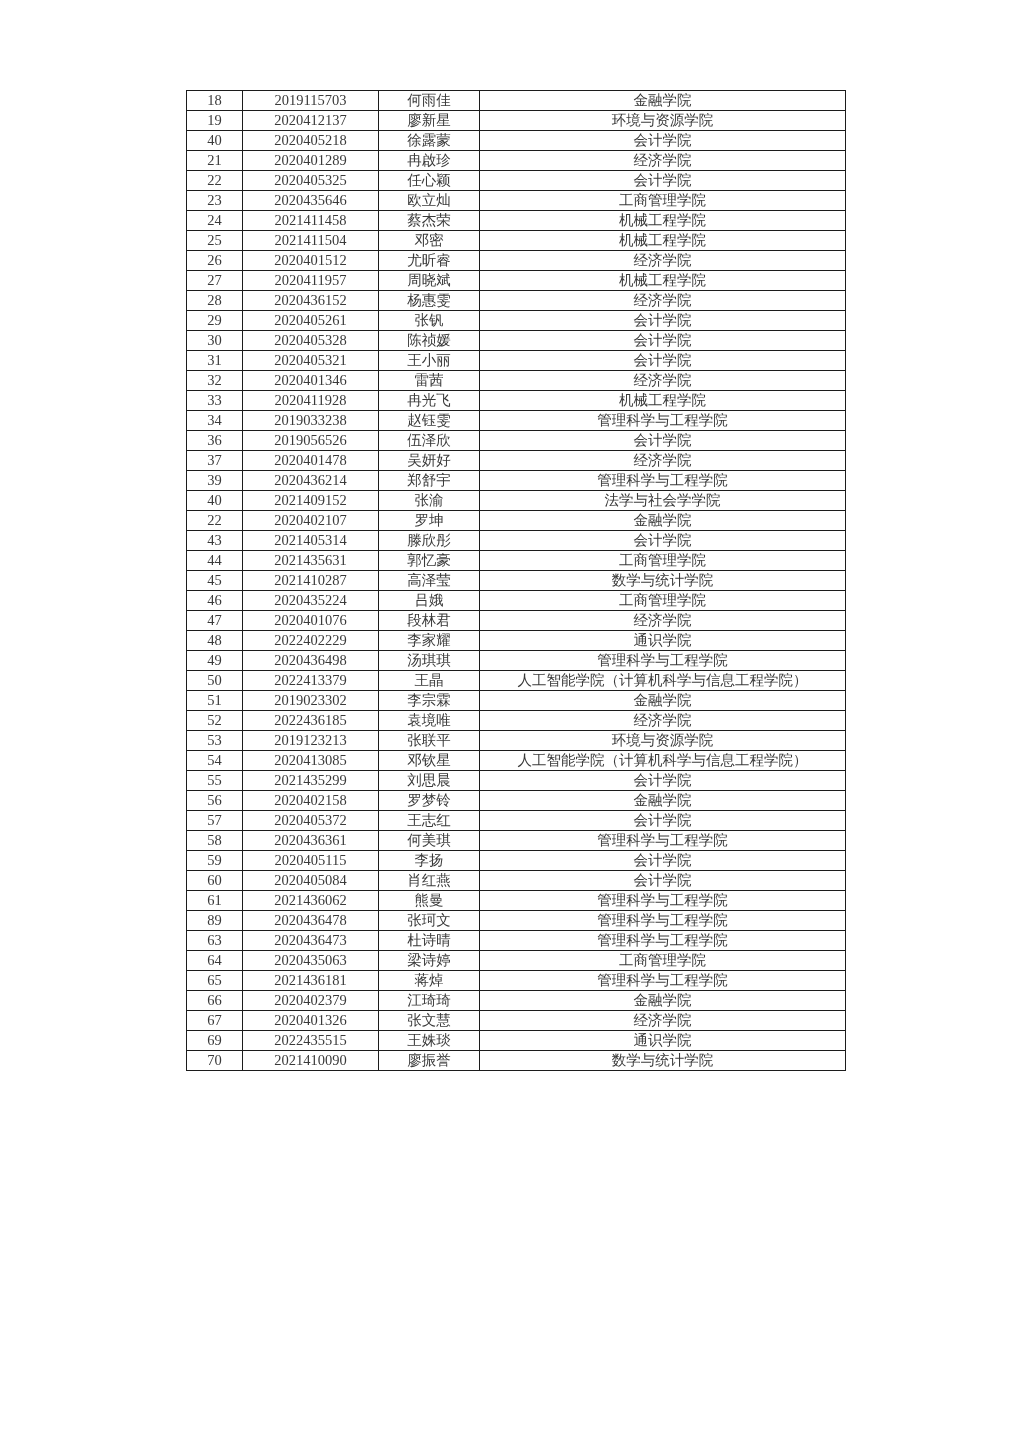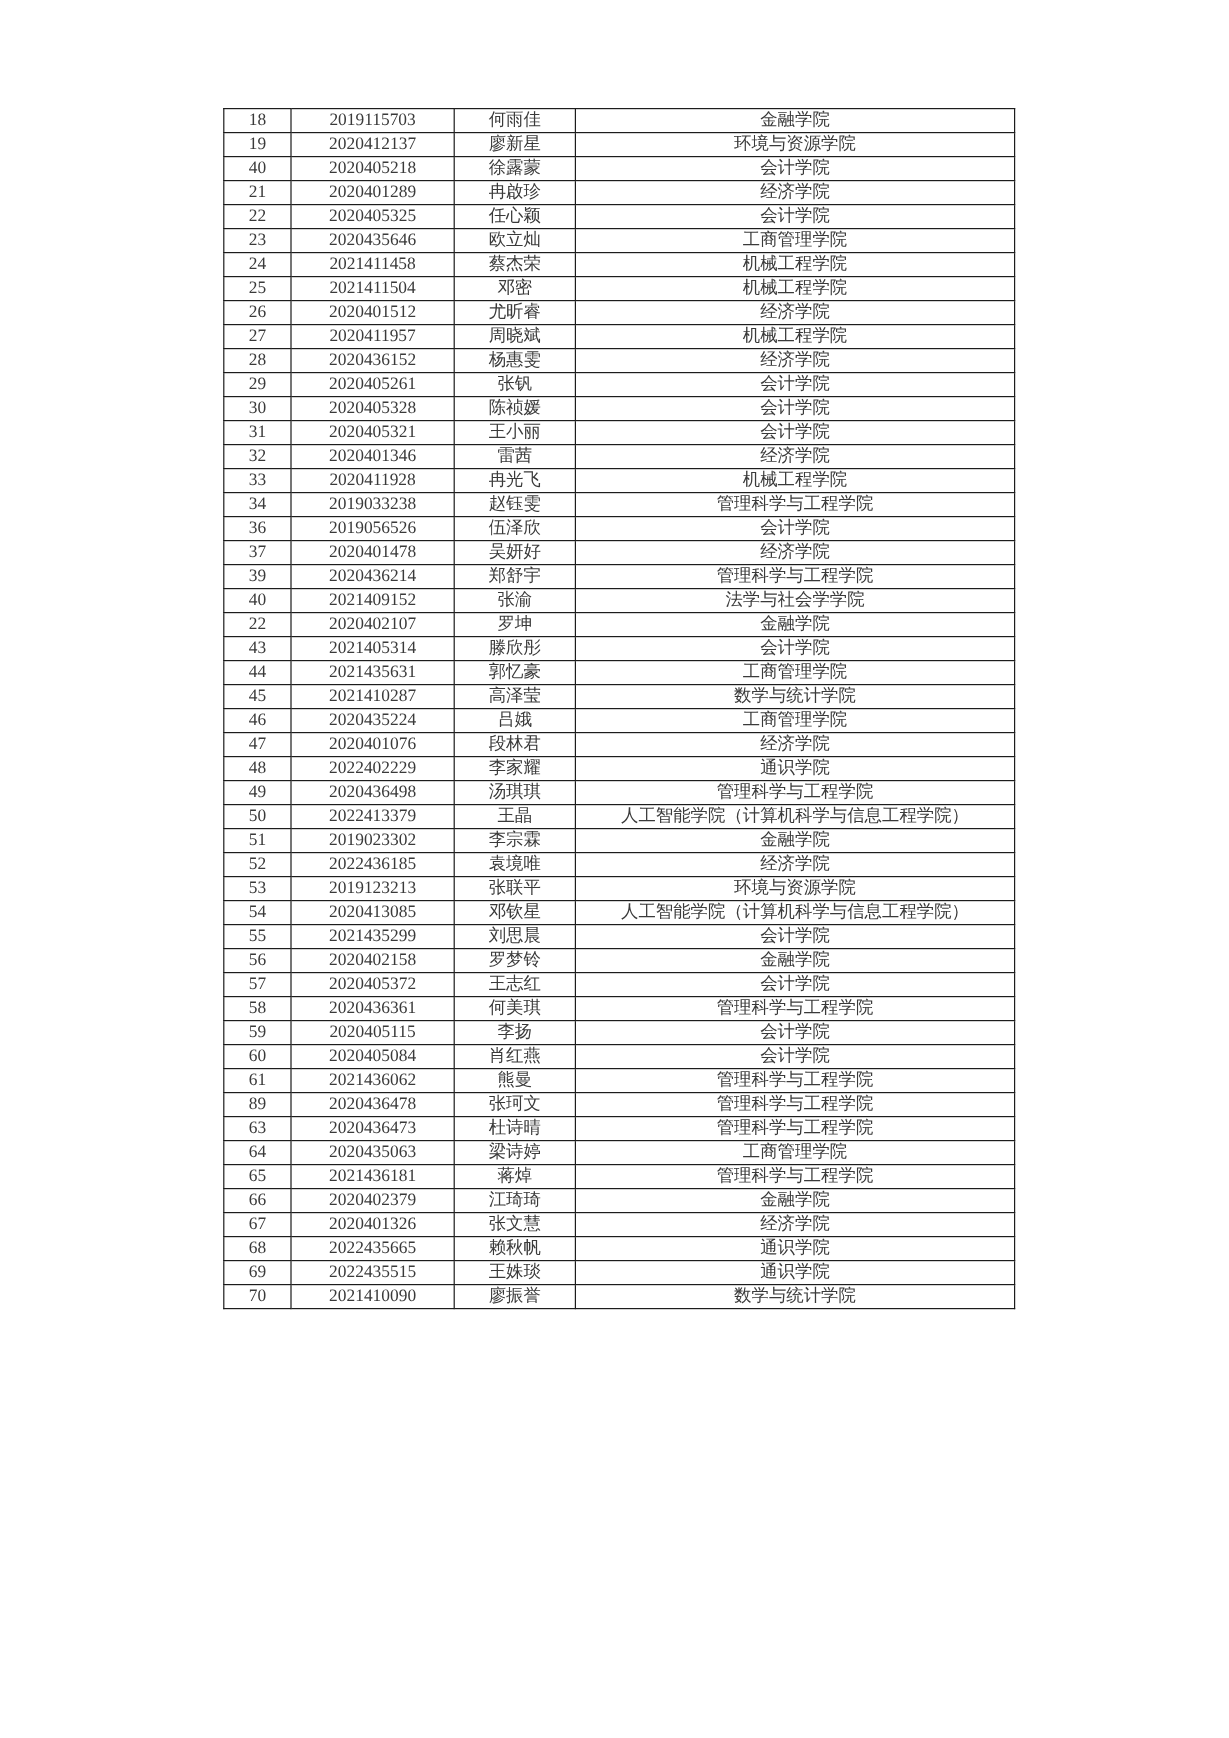--- a/index.html
+++ b/index.html
@@ -335,26 +335,20 @@
           <td>江琦琦</td>
           <td>金融学院</td>
         </tr>
         <tr>
           <td>67</td>
           <td>2020401326</td>
           <td>张文慧</td>
           <td>经济学院</td>
         </tr>
         <tr>
-          <td>68</td>
-          <td>2022435665</td>
-          <td>赖秋帆</td>
-          <td>通识学院</td>
-        </tr>
-        <tr>
           <td>69</td>
           <td>2022435515</td>
           <td>王姝琰</td>
           <td>通识学院</td>
         </tr>
         <tr>
           <td>70</td>
           <td>2021410090</td>
           <td>廖振誉</td>
           <td>数学与统计学院</td>

